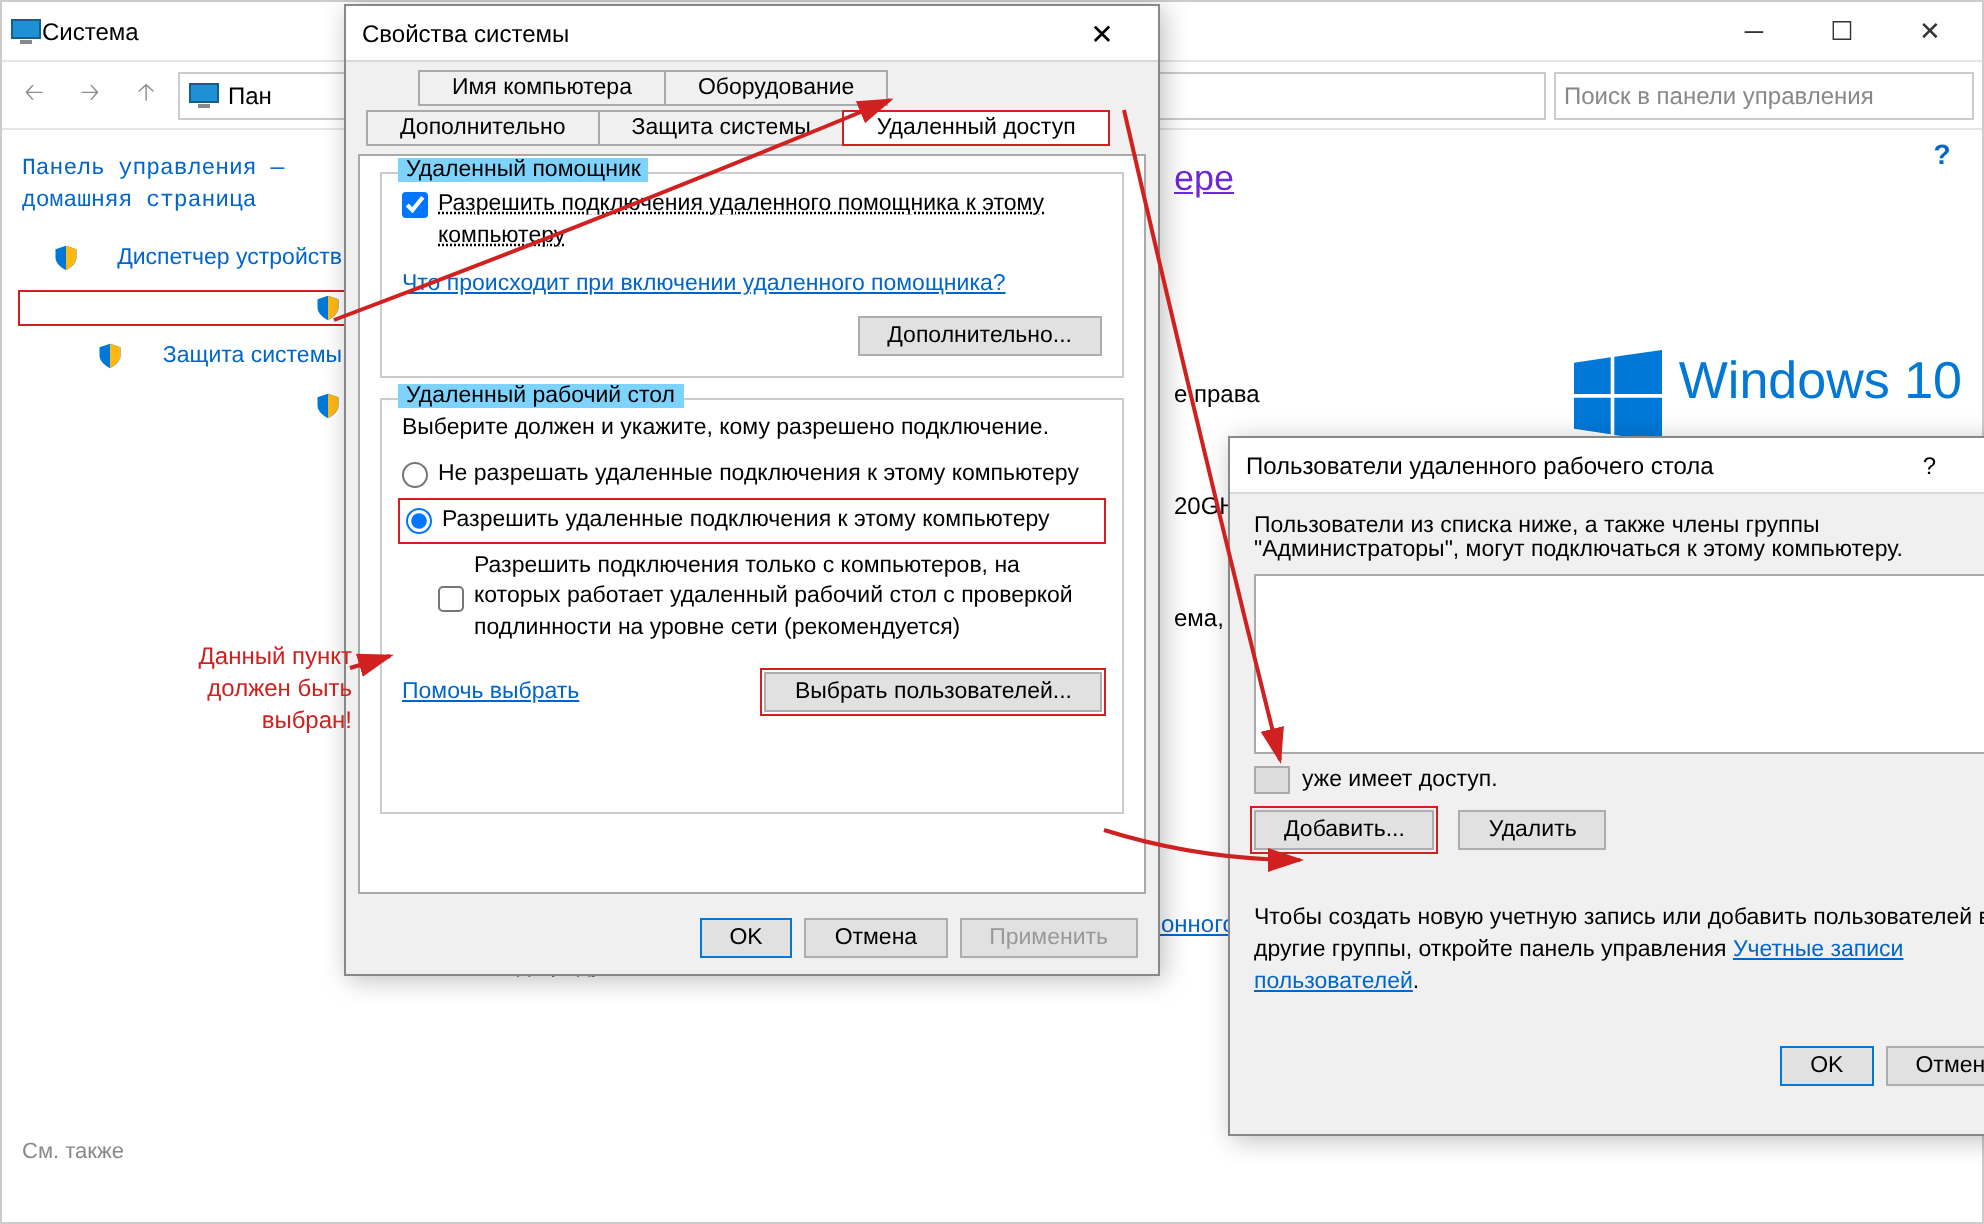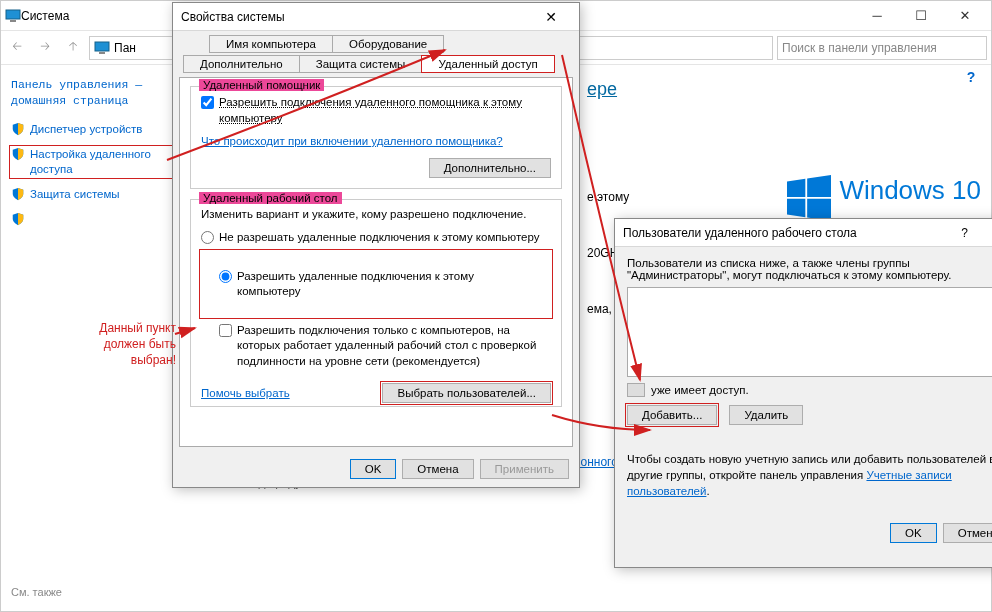--- a/index.html
+++ b/index.html
@@ -14,21 +14,21 @@
 
 .cp-toolbar { height: 34px; display: flex; align-items: center; padding: 0 4px; border-bottom: 1px solid #e5e5e5; gap: 4px; }
 .nav-btn { width: 24px; height: 24px; display: flex; align-items: center; justify-content: center; opacity: .45; }
 .breadcrumb { flex: 1; height: 24px; border: 1px solid #ccc; display: flex; align-items: center; padding: 0 4px; gap: 4px; }
 .searchbox { width: 210px; height: 24px; border: 1px solid #ccc; display: flex; align-items: center; padding: 0 4px; color: #888; }
 .help-icon { color: #0066cc; font-weight: bold; font-size: 14px; width: 20px; text-align: center; }
 
 .cp-body { display: flex; height: calc(100% - 64px); }
 .cp-sidebar { width: 180px; padding: 12px 10px; font-size: 11.5px; }
 .cp-sidebar .home { color: #0066cc; margin-bottom: 14px; line-height: 1.35; font-family: Liberation Mono, monospace; }
-.cp-sidebar .item { display: flex; align-items: flex-start; gap: 5px; margin-bottom: 10px; color: #0066cc; cursor: pointer; line-height: 1.3; }
+.cp-sidebar .item { display: flex; align-items: flex-start; gap: 19px; margin-bottom: 10px; color: #0066cc; cursor: pointer; line-height: 1.3; justify-content: flex-end; }
 .cp-sidebar .item.sel { outline: 1.5px solid #d02020; outline-offset: 1px; }
 .shield { width: 14px; height: 14px; flex: none; }
 .cp-sidebar .also { color: #888; margin-top: 360px; font-size: 11px; }
 
 .cp-main { flex: 1; padding: 14px 16px; position: relative; }
 .cp-main .row { display: flex; margin: 4px 0 6px; gap: 40px; font-size: 12px; }
 .cp-main .row .lbl { color: #666; min-width: 200px; }
 .cp-main a { color: #0066cc; text-decoration: underline; }
 .winlogo { position: absolute; right: 10px; top: 110px; display: flex; align-items: flex-start; gap: 8px; }
 .winlogo svg { width: 44px; height: 44px; }
@@ -41,29 +41,29 @@
 .dlg-close { width: 40px; height: 26px; display: flex; align-items: center; justify-content: center; font-size: 14px; }
 .sysprops { left: 172px; top: 2px; width: 408px; height: 486px; z-index: 5; }
 .tabs { position: relative; height: 42px; padding-top: 19px; margin: 4px 6px 0; }
 .tabrow { display: flex; position: absolute; }
 .tabrow.r1 { top: 0; left: 30px; }
 .tabrow.r2 { top: 20px; left: 4px; }
 .tab { border: 1px solid #aaa; background: #f0f0f0; padding: 2px 16px; font-size: 11.5px; margin-right: -1px; cursor: pointer; }
 .tab.active { background: #fff; border-bottom-color: #fff; z-index: 2; outline: 1.5px solid #d02020; outline-offset: -1px; }
 .tabpage { background: #fff; border: 1px solid #aaa; margin: 0 6px 6px; padding: 8px 10px 10px; height: 370px; }
 .group { border: 1px solid #ccc; padding: 8px 10px 10px; margin-bottom: 10px; position: relative; }
-.group .legend { position: absolute; top: -8px; left: 8px; background: #ec4899; padding: 0 4px; font-size: 11.5px; }
+.group .legend { position: absolute; top: -8px; left: 8px; background: #7dd3fc; padding: 0 4px; font-size: 11.5px; }
 .chk { display: flex; align-items: flex-start; gap: 5px; font-size: 11.5px; line-height: 1.35; }
 .chk input { margin-top: 1px; }
 .lnk { color: #0066cc; text-decoration: underline; font-size: 11.5px; cursor: pointer; }
 .btn { background: #e1e1e1; border: 1px solid #adadad; padding: 3px 14px; font-size: 11.5px; cursor: pointer; }
 .btn.sel { outline: 1.5px solid #d02020; outline-offset: 1px; }
 .radio { display: flex; align-items: flex-start; gap: 5px; font-size: 11.5px; margin: 6px 0; line-height: 1.3; }
 .radio input { margin-top: 1px; }
-.radio.sel { outline: 1.5px solid #d02020; outline-offset: 1px; padding: 18px; }
+.radio.sel { outline: 1.5px solid #d02020; outline-offset: 1px; padding: 2px; }
 .dlg-buttons { display: flex; justify-content: flex-end; gap: 6px; padding: 6px 10px; }
 
 
 .rusers { left: 614px; top: 218px; width: 413px; height: 350px; z-index: 6; }
 .rusers .body { padding: 10px 12px; font-size: 11.5px; }
 .listbox { border: 1px solid #aaa; background: #fff; height: 90px; margin: 6px 0; }
 
 
 .arrow { position: absolute; z-index: 20; pointer-events: none; }
 .note { position: absolute; color: #d02020; font-size: 12px; line-height: 1.35; z-index: 20; pointer-events: none; }
@@ -112,49 +112,48 @@
             <path d="M8 1 L14 3 V8 C14 12 8 15 8 15 C8 15 2 12 2 8 V3 Z" fill="#0078d7"></path>
             <path d="M8 1 L14 3 V8 C14 12 8 15 8 15 V1 Z" fill="#fdb813"></path>
           </svg>
         <span>Диспетчер устройств</span>
       </div>
       <div class="item sel">
         <svg class="shield" viewBox="0 0 16 16">
             <path d="M8 1 L14 3 V8 C14 12 8 15 8 15 C8 15 2 12 2 8 V3 Z" fill="#0078d7"></path>
             <path d="M8 1 L14 3 V8 C14 12 8 15 8 15 V1 Z" fill="#fdb813"></path>
           </svg>
-        <span>Настройка удаленного доступа</span>
       </div>
       <div class="item">
         <svg class="shield" viewBox="0 0 16 16">
             <path d="M8 1 L14 3 V8 C14 12 8 15 8 15 C8 15 2 12 2 8 V3 Z" fill="#0078d7"></path>
             <path d="M8 1 L14 3 V8 C14 12 8 15 8 15 V1 Z" fill="#fdb813"></path>
           </svg>
         <span>Защита системы</span>
       </div>
       <div class="item">
         <svg class="shield" viewBox="0 0 16 16">
             <path d="M8 1 L14 3 V8 C14 12 8 15 8 15 C8 15 2 12 2 8 V3 Z" fill="#0078d7"></path>
             <path d="M8 1 L14 3 V8 C14 12 8 15 8 15 V1 Z" fill="#fdb813"></path>
           </svg>
       </div>
       <div class="also">См. также</div>
 
     </div>
 
     <div class="cp-main">
-      <div style="color:#0369a1; font-size:18px; margin-left:390px;text-decoration:underline;">ере</div>
+      <div style="color:#6d28d9; font-size:18px; margin-left:390px;text-decoration:underline;">ере</div>
       <div class="winlogo">
         <svg viewBox="0 0 48 48">
             <path fill="#0078d7" d="M0 7l20-3v20H0zM22 3.7L48 0v24H22zM0 26h20v20L0 43zM22 26h26v24l-26-3.7z"></path>
           </svg>
         <span class="txt">Windows 10</span>
       </div>
       <div class="row" style="margin-top:90px; margin-left:390px;">
-          <span>е этому</span>
+          <span>е права</span>
         </div>
       <div class="row" style="margin-top:42px; margin-left:390px;">
           <span>20GHz</span>
         </div>
       <div class="row" style="margin-top:42px; margin-left:390px;">
           <span>ема, п</span>
         </div>
 
       <div style="color:#1a5a99; font-size:13px; margin-top:120px; margin-left:20px;">Активация Windows</div>
       <div class="row" style="margin-left:48px;">
@@ -197,30 +196,30 @@
       <label class="chk">
         <input type="checkbox" checked="" style="">
         <span style="text-decoration: underline dotted;">Разрешить подключения удаленного помощника к этому компьютеру</span>
       </label>
       <div style="margin:8px 0 10px;"><span class="lnk">Что происходит при включении удаленного помощника?</span></div>
       <div style="text-align:right;"><button class="btn">Дополнительно...</button></div>
     </div>
 
     <div class="group" style="height:208px;">
       <span class="legend">Удаленный рабочий стол</span>
-      <div style="font-size:11.5px; margin-bottom:10px;">Изменить вариант и укажите, кому разрешено подключение.</div>
+      <div style="font-size:11.5px; margin-bottom:10px;">Выберите должен и укажите, кому разрешено подключение.</div>
       <label class="radio">
         <input type="radio" name="rd" style="">
         <span>Не разрешать удаленные подключения к этому компьютеру</span>
       </label>
       <label class="radio sel">
         <input type="radio" name="rd" checked="" style="">
         <span>Разрешить удаленные подключения к этому компьютеру</span>
       </label>
-      <label class="chk" style="margin-left:18px; margin-top:4px;">
+      <label class="chk" style="margin-left:18px; margin-top:4px;align-items:center;">
         <input type="checkbox" style="">
         <span>Разрешить подключения только с компьютеров, на которых работает удаленный рабочий стол с проверкой подлинности на уровне сети (рекомендуется)</span>
       </label>
       <div style="display:flex; justify-content:space-between; align-items:center; margin-top:14px;">
         <span class="lnk">Помочь выбрать</span>
         <button class="btn sel">Выбрать пользователей...</button>
       </div>
     </div>
   </div>
   <div class="dlg-buttons">

